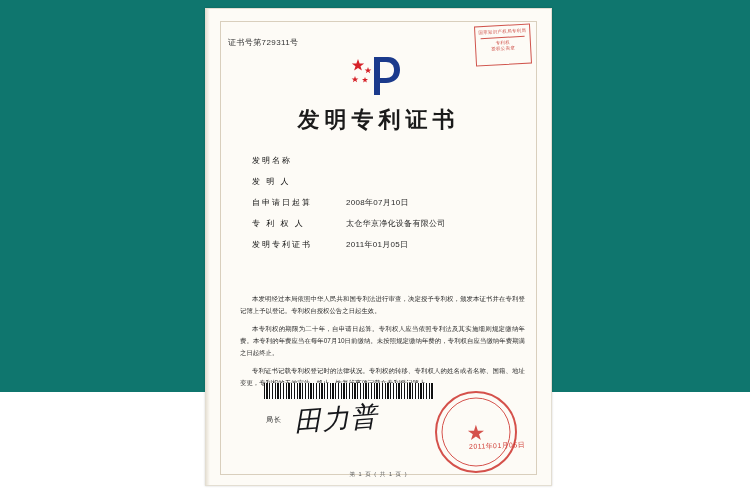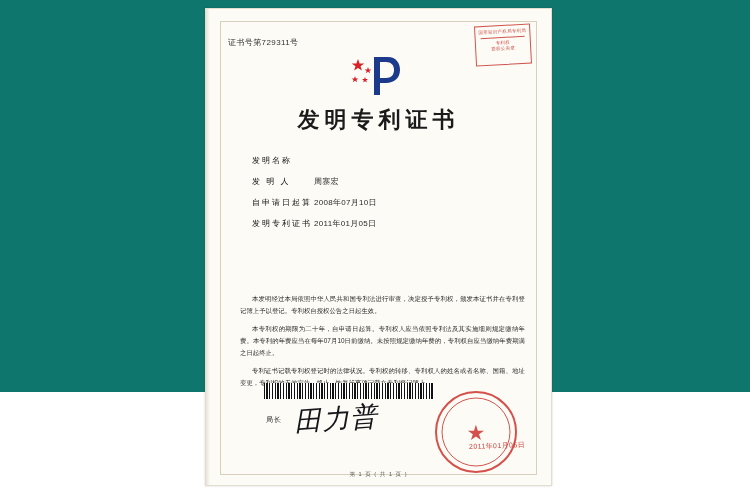--- a/index.html
+++ b/index.html
@@ -75,20 +75,21 @@
   
   .fields{
     position:absolute;left:46px;top:146px;right:30px;
   }
   .field{
     display:flex;
     align-items:baseline;
     margin-bottom:10px;
     font-size:8px;
     color:#1c1c1c;
+    gap:32px;
   }
   .field .lbl{
     width:62px;
     letter-spacing:2px;
     white-space:nowrap;
     flex:0 0 auto;
     color:#111;
   }
   .field .val{
     flex:1 1 auto;
@@ -197,25 +198,28 @@
     </div>
 
     <div class="title">发明专利证书</div>
 
     <div class="fields">
       <div class="field">
         <span class="lbl">发明名称</span>
       </div>
       <div class="field">
         <span class="lbl">发 明 人</span>
-        <span class="val">周寨宏</span>
       </div>
       <div class="field">
         <span class="lbl">自申请日起算</span>
         <span class="val">2008年07月10日</span>
+      </div>
+      <div class="field">
+        <span class="lbl">专 利 权 人</span>
+        <span class="val">太仓华京净化设备有限公司</span>
       </div>
       <div class="field">
         <span class="lbl">发明专利证书</span>
         <span class="val">2011年01月05日</span>
       </div>
     </div>
 
     <div class="paras">
       <p class="para">本发明经过本局依照中华人民共和国专利法进行审查，决定授予专利权，颁发本证书并在专利登记簿上予以登记。专利权自授权公告之日起生效。</p>
       <p class="para">本专利权的期限为二十年，自申请日起算。专利权人应当依照专利法及其实施细则规定缴纳年费。本专利的年费应当在每年07月10日前缴纳。未按照规定缴纳年费的，专利权自应当缴纳年费期满之日起终止。</p>

